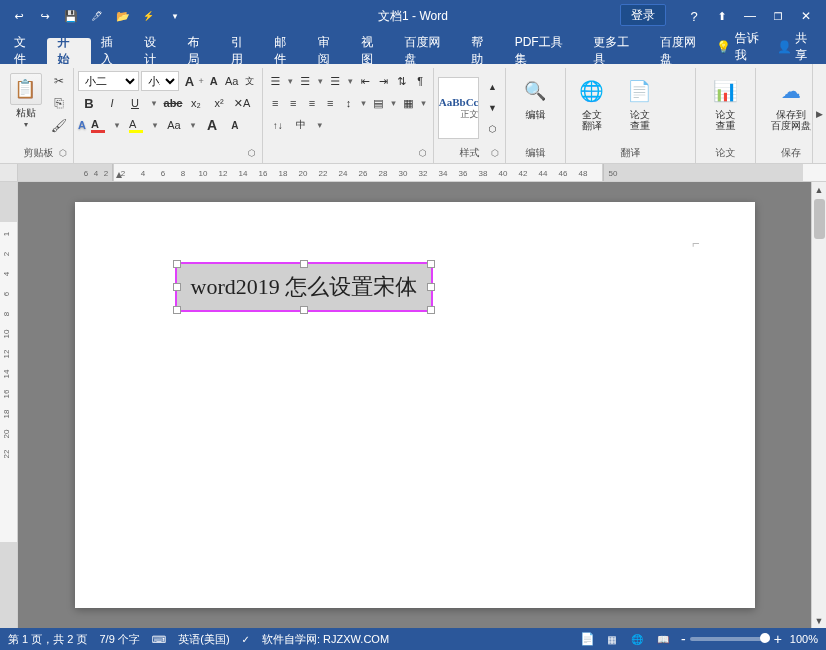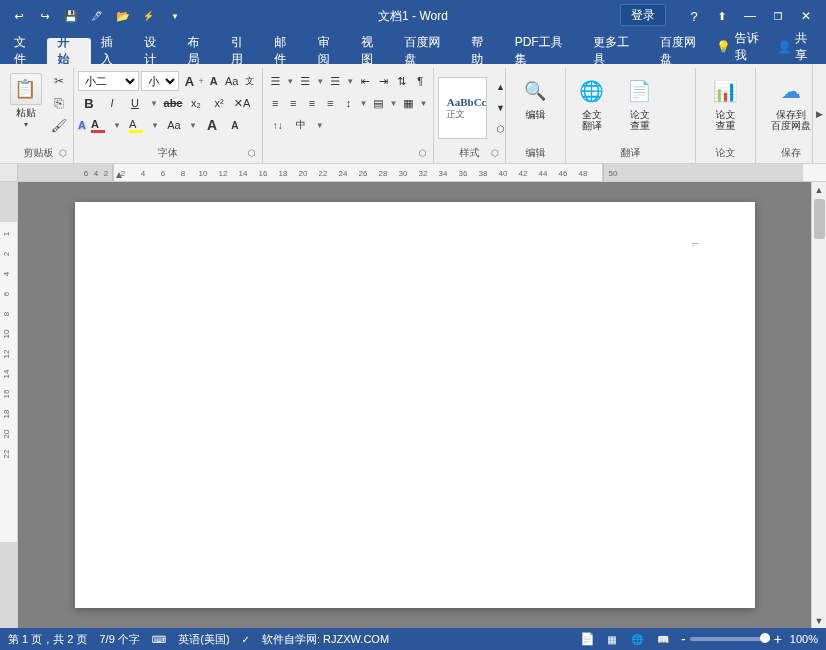--- a/index.html
+++ b/index.html
@@ -399,21 +399,20 @@
               <div style="width:14px; height:3px; background:#ffff00;"></div>
             </div>
         </div>
         <div class="arrow-btn">▾</div>
         <div class="font-btn">Aa</div>
         <div class="arrow-btn">▾</div>
         <div class="font-btn" style="font-size:14px; font-weight:bold; color:#333;">A</div>
         <div class="font-btn" style="font-size:10px; font-weight:bold; color:#333;">A</div>
       </div>
     </div>
-    <div class="group-title">字体</div>
     <div class="group-expand">⬡</div>
   </div>
 
   <div class="ribbon-group-wrapper" style="min-width:155px;">
     <div style="display:flex; flex-direction:column; gap:2px; flex:1;">
 
       <div style="display:flex; align-items:center; gap:1px;">
         <div class="font-btn">☰</div>
         <div class="arrow-btn">▾</div>
         <div class="font-btn">☰</div>
@@ -444,21 +443,21 @@
         <div class="font-btn" style="font-size:10px;">中</div>
         <div class="arrow-btn">▾</div>
       </div>
     </div>
     <div class="group-expand">⬡</div>
   </div>
 
   <div class="ribbon-group-wrapper" style="min-width:70px;">
     <div style="display:flex; flex-direction:row; gap:2px; flex:1; align-items:center;">
       <div style="width:56px; height:62px; border:1px solid #ccc; background:white; display:flex; align-items:center; justify-content:center; cursor:pointer; font-size:13px; font-family:serif;">
-        <div style="text-align:left;padding-left:8px;">
+        <div style="text-align:right;">
           <div style="font-size:11px; color:#2b579a; font-weight:bold;">AaBbCc</div>
           <div style="font-size:9px; color:#666;">正文</div>
         </div>
       </div>
       <div style="display:flex; flex-direction:column; gap:1px;">
         <div class="font-btn" style="font-size:9px;">▲</div>
         <div class="font-btn" style="font-size:9px;">▼</div>
         <div class="font-btn" style="font-size:9px;">⬡</div>
       </div>
     </div>
@@ -581,20 +580,31 @@
       <text x="9" y="212" font-size="8" fill="#666" text-anchor="middle" transform="rotate(-90,9,212)" dy="0">16</text>
       <text x="9" y="232" font-size="8" fill="#666" text-anchor="middle" transform="rotate(-90,9,232)" dy="0">18</text>
       <text x="9" y="252" font-size="8" fill="#666" text-anchor="middle" transform="rotate(-90,9,252)" dy="0">20</text>
       <text x="9" y="272" font-size="8" fill="#666" text-anchor="middle" transform="rotate(-90,9,272)" dy="0">22</text>
     </svg>
   </div>
 
   <div id="doc-area">
     <div id="page">
 
+      <div id="text-box">
+        <div class="text-box-handle"></div>
+        <div class="corner-handle-tl"></div>
+        <div class="corner-handle-tr"></div>
+        <div style="position:absolute; bottom:-4px; left:-4px; width:8px; height:8px; background:white; border:1px solid #999;"></div>
+        <div style="position:absolute; bottom:-4px; right:-4px; width:8px; height:8px; background:white; border:1px solid #999;"></div>
+        <div style="position:absolute; bottom:-4px; left:50%; transform:translateX(-50%); width:8px; height:8px; background:white; border:1px solid #999;"></div>
+        <div style="position:absolute; top:50%; left:-4px; transform:translateY(-50%); width:8px; height:8px; background:white; border:1px solid #999;"></div>
+        <div style="position:absolute; top:50%; right:-4px; transform:translateY(-50%); width:8px; height:8px; background:white; border:1px solid #999;"></div>
+        <div class="text-box-content">word2019 怎么设置宋体</div>
+      </div>
 
       <div style="position:absolute; right:55px; top:35px; color:#bbb; font-size:13px; font-family:'Courier New';">⌐</div>
     </div>
   </div>
 
   <div id="scrollbar-v">
     <div class="scroll-arrow">▲</div>
     <div style="flex:1; position:relative; width:100%;">
       <div class="scroll-thumb"></div>
     </div>

